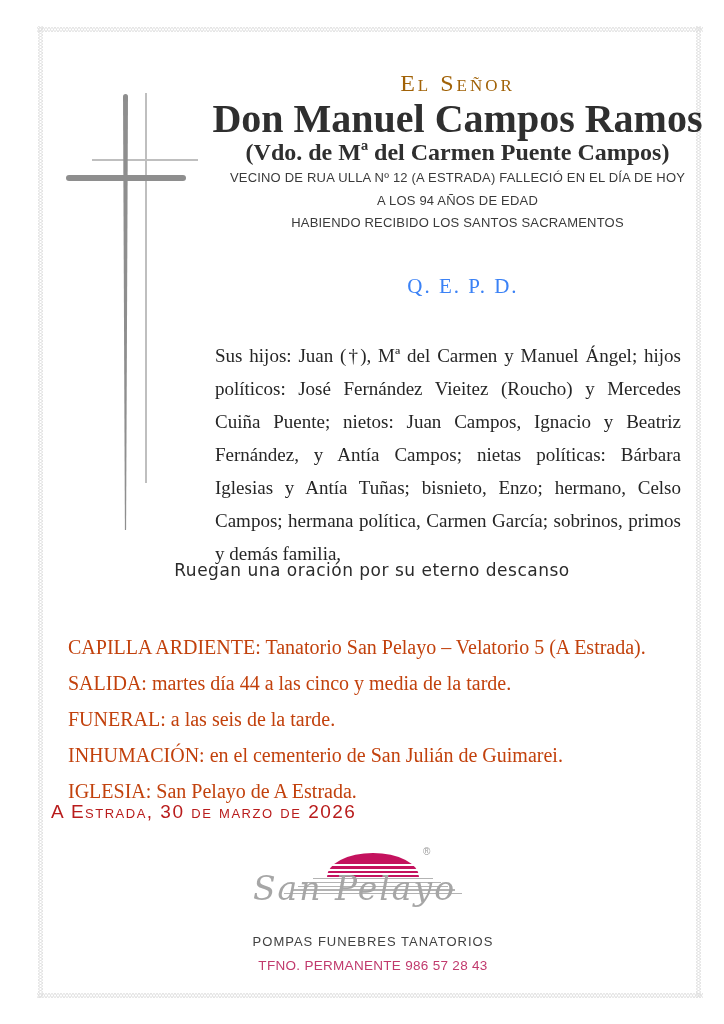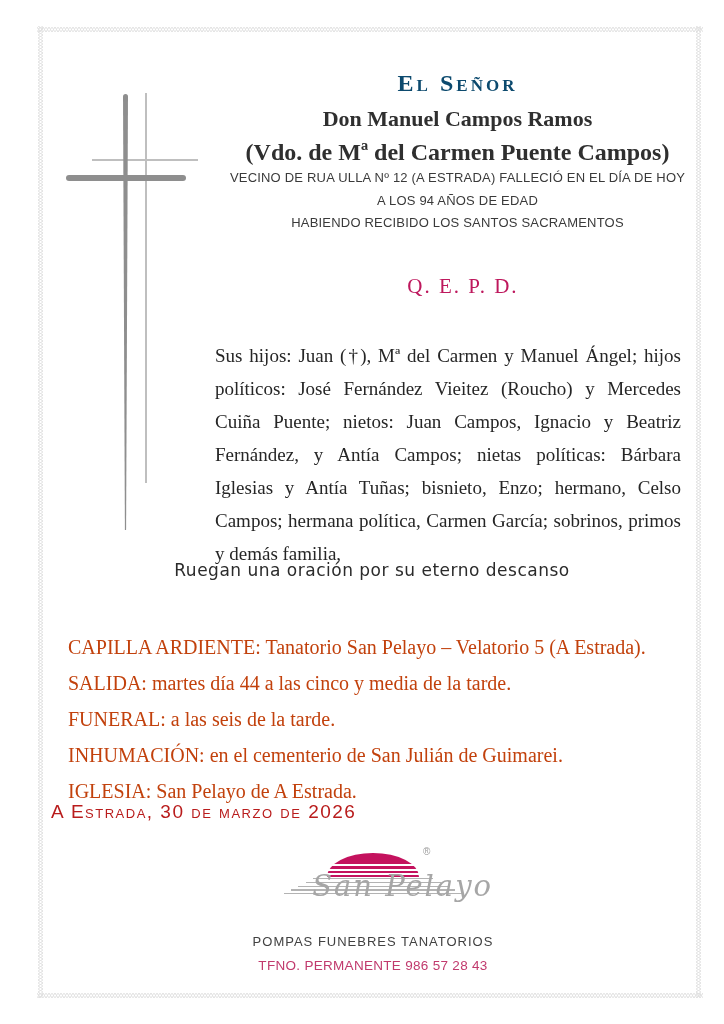--- a/index.html
+++ b/index.html
@@ -23,34 +23,34 @@
     background: #8e8e8e; border-radius: 3px 3px 0 0;
     clip-path: polygon(0% 0%, 100% 0%, 62% 100%, 38% 100%);
   }
   .cross .cvt { position: absolute; left: 145px; top: 93px; width: 1.5px; height: 390px; background: #bfbfbf; }
   .cross .ch  { position: absolute; left: 66px;  top: 175px; width: 120px; height: 5.5px; background: #8e8e8e; border-radius: 3px; }
   .cross .cht { position: absolute; left: 92px;  top: 159px; width: 106px; height: 1.5px; background: #bfbfbf; }
 
   
   .header { position: absolute; left: 205px; top: 70px; width: 505px; text-align: center; }
   .honorific {
-    font-variant: small-caps; font-size: 24px; font-weight: 700;
-    letter-spacing: 3px; color: #0c4a6e; margin-bottom: 4px;
+    font-variant: small-caps; font-size: 24px; font-weight: 400;
+    letter-spacing: 3px; color: #a16207; margin-bottom: 4px;
   }
-  .name { margin: 0; font-size: 22px; font-weight: 600; color: #2f2f2f; line-height: 36px; }
+  .name { margin: 0; font-size: 40px; font-weight: 600; color: #2f2f2f; line-height: 36px; }
   .widower { font-size: 24px; font-weight: 600; color: #2f2f2f; line-height: 30px; }
   .subline {
     font-family: "Liberation Sans", sans-serif;
     font-size: 13px; line-height: 22.5px; color: #3a3a3a; letter-spacing: 0.2px;
   }
   .b { font-weight: 400; }
 
   .qepd {
     position: absolute; left: 211px; top: 274px; width: 504px; text-align: center;
-    font-size: 21px; letter-spacing: 2px; color: #be185d;
+    font-size: 21px; letter-spacing: 2px; color: #3b82f6;
   }
 
   .family {
     position: absolute; left: 215px; top: 339px; width: 466px; margin: 0;
     font-size: 19px; line-height: 33px; text-align: justify; color: #262626;
   }
 
   .prayer {
     position: absolute; left: 42px; top: 560px; width: 660px; text-align: center;
     font-family: "DejaVu Sans", sans-serif; font-size: 17px; letter-spacing: 0.5px; color: #2b2b2b;
@@ -84,23 +84,23 @@
     font-family: "Liberation Sans", sans-serif; font-size: 10px; color: #9a9a9a;
   }
   .lines { position: absolute; left: 0; top: 33px; width: 100%; display: flex; flex-direction: column; align-items: center; }
   .lines i { display: block; height: 1.2px; background: #b3b3b3; margin-bottom: 2.6px; }
   .lines i:nth-child(1) { width: 120px; }
   .lines i:nth-child(2) { width: 135px; }
   .lines i:nth-child(3) { width: 150px; }
   .lines i:nth-child(4) { width: 164px; }
   .lines i:nth-child(5) { width: 178px; }
   .script {
-    position: absolute; left: 0; top: 24px; width: 100%; text-align: right;
+    position: absolute; left: 0; top: 24px; width: 100%; text-align: left;
     font-family: "DejaVu Serif", serif; font-style: italic;
-    font-size: 29px; letter-spacing: 2px; color: var(--brand-gray, #a6a6a6);
+    font-size: 33px; letter-spacing: 2px; color: var(--brand-gray, #a6a6a6);
   }
   .tagline {
     font-family: "Liberation Sans", sans-serif; font-weight: 400;
     font-size: 13px; letter-spacing: 1px; color: #414141; margin-top: 1px;
   }
   .phone {
     font-family: "Liberation Sans", sans-serif; font-weight: 400;
     font-size: 13.5px; letter-spacing: 0.3px; color: var(--phone-pink, #c13a6d); margin-top: 9px;
   }
 </style>

